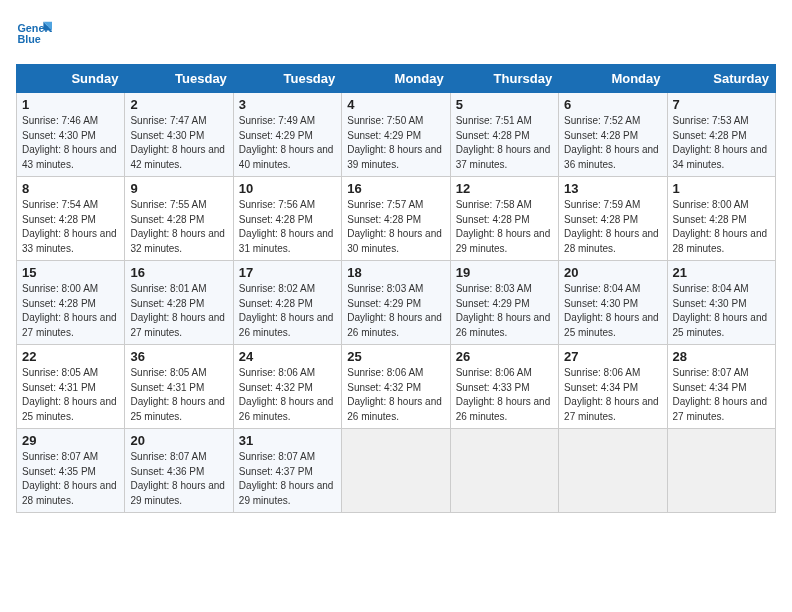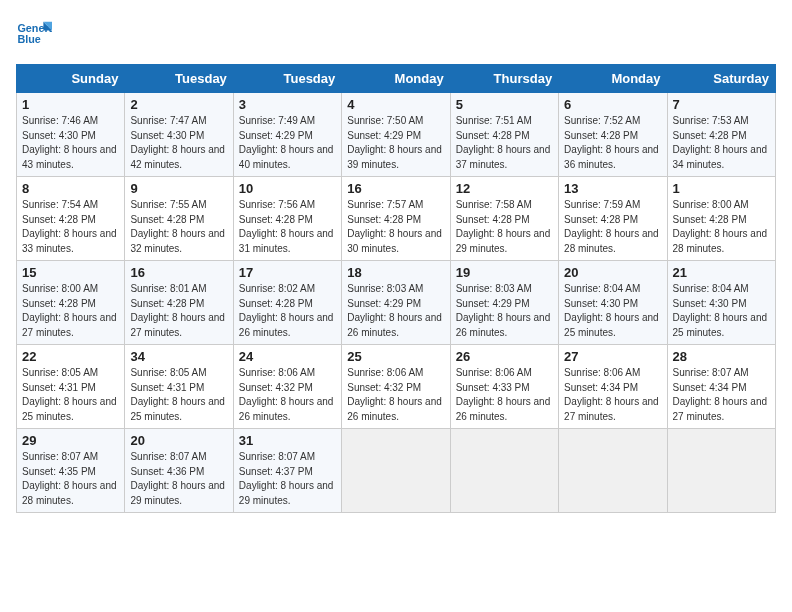--- a/index.html
+++ b/index.html
@@ -208,21 +208,21 @@
         <span class="day-num">21</span>
         <span class="day-info">Sunrise: 8:04 AM<br>Sunset: 4:30 PM<br>Daylight: 8 hours and 25 minutes.</span>
       </td>
         </tr>
         <tr>
           <td>
         <span class="day-num">22</span>
         <span class="day-info">Sunrise: 8:05 AM<br>Sunset: 4:31 PM<br>Daylight: 8 hours and 25 minutes.</span>
       </td>
           <td>
-        <span class="day-num">34</span>
+        <span class="day-num">36</span>
         <span class="day-info">Sunrise: 8:05 AM<br>Sunset: 4:31 PM<br>Daylight: 8 hours and 25 minutes.</span>
       </td>
           <td>
         <span class="day-num">24</span>
         <span class="day-info">Sunrise: 8:06 AM<br>Sunset: 4:32 PM<br>Daylight: 8 hours and 26 minutes.</span>
       </td>
           <td>
         <span class="day-num">25</span>
         <span class="day-info">Sunrise: 8:06 AM<br>Sunset: 4:32 PM<br>Daylight: 8 hours and 26 minutes.</span>
       </td>

